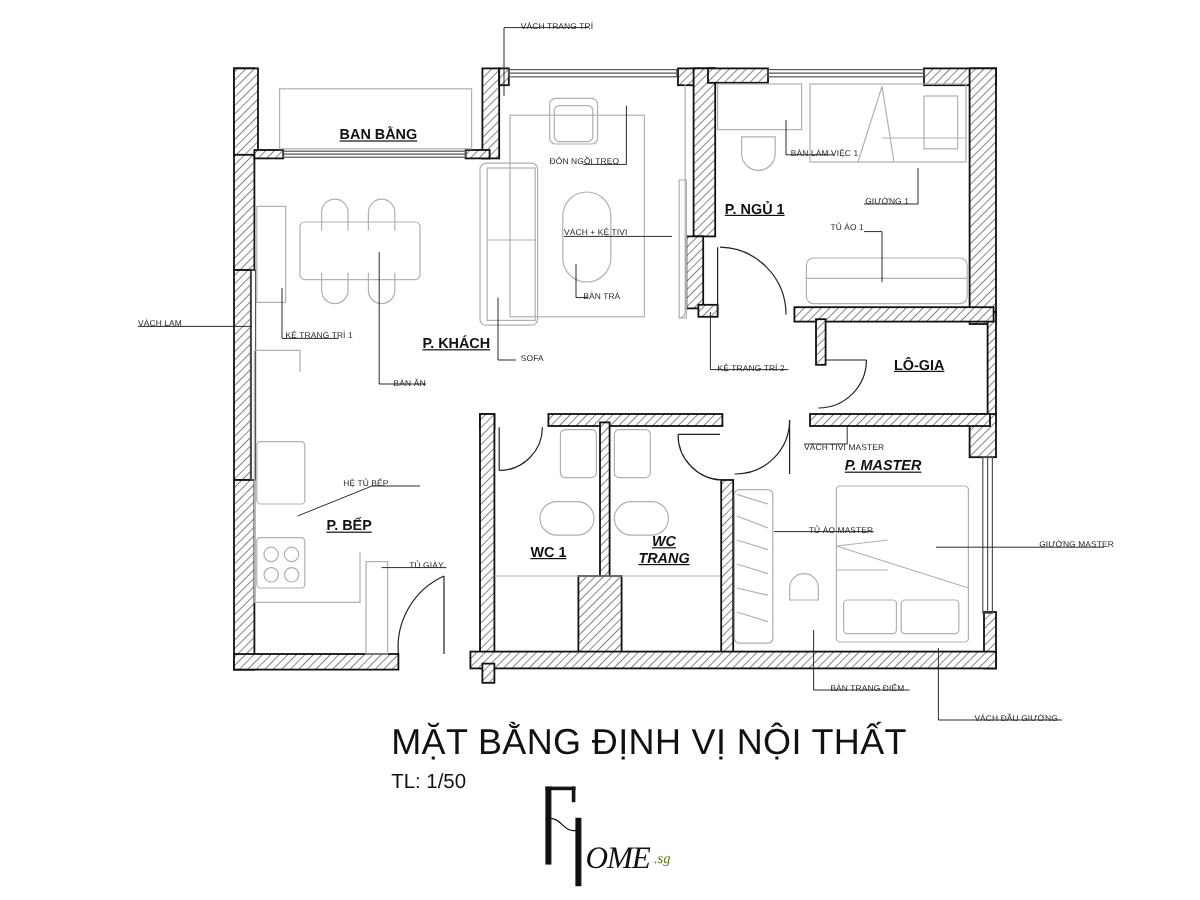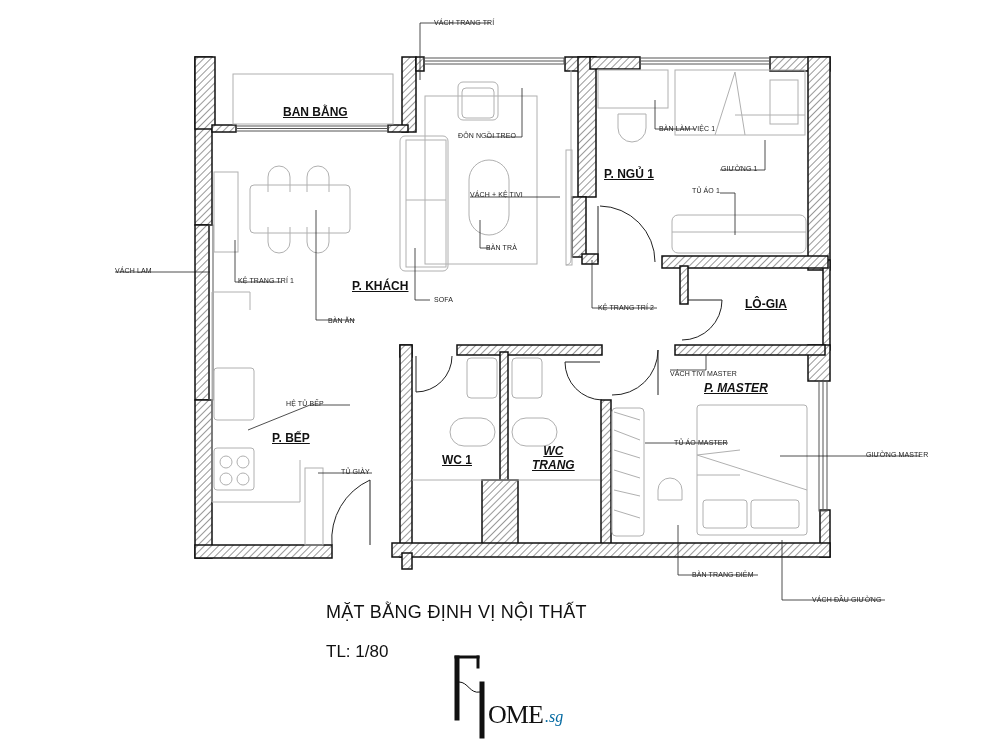--- a/index.html
+++ b/index.html
@@ -1,24 +1,24 @@
 <!DOCTYPE html>
 <html><head>
 <meta charset="utf-8">
 <style>
   html,body{margin:0;padding:0;background:#fff;}
   body{width:1000px;height:750px;position:relative;overflow:hidden;font-family:"Liberation Sans",sans-serif;}
   #plan{position:absolute;left:0;top:0;width:1000px;height:750px;}
   .room-label{position:absolute;font-family:"Liberation Sans",sans-serif;font-weight:bold;font-size:12px;text-decoration:underline;color:#111;white-space:nowrap;line-height:14px;text-align:center;}
   .note{position:absolute;font-family:"Liberation Sans",sans-serif;font-size:7px;color:#222;white-space:nowrap;letter-spacing:0.1px;line-height:9px;}
-  .title{position:absolute;left:326px;top:602px;font-family:"Liberation Sans",sans-serif;font-size:18px;color:#111;white-space:nowrap;letter-spacing:0.3px;}
+  .title{position:absolute;left:326px;top:602px;font-family:"Liberation Sans",sans-serif;font-size:30px;color:#111;white-space:nowrap;letter-spacing:0.3px;}
   .scale{position:absolute;left:326px;top:642px;font-family:"Liberation Sans",sans-serif;font-size:17px;color:#111;white-space:nowrap;}
   .logo{position:absolute;left:450px;top:652px;width:140px;height:90px;}
-  .logo-text{position:absolute;left:488px;top:700px;font-family:"Liberation Serif",serif;font-size:26px;color:#111;letter-spacing:-1px;}
-  .logo-sg{position:absolute;left:545px;top:708px;font-family:"Liberation Serif",serif;font-style:italic;font-size:16px;color:#0369a1;}
+  .logo-text{position:absolute;left:488px;top:700px;font-family:"Liberation Serif",serif;font-size:26px;color:#111;letter-spacing:-1px;font-style:italic;}
+  .logo-sg{position:absolute;left:545px;top:708px;font-family:"Liberation Serif",serif;font-style:italic;font-size:12px;color:#4d7c0f;}
 </style>
 </head>
 <body>
 
 <svg id="plan" viewBox="0 0 1000 750" xmlns="http://www.w3.org/2000/svg">
   <defs>
     <pattern id="hatch" patternUnits="userSpaceOnUse" width="5" height="5" patternTransform="rotate(45)">
       <rect width="5" height="5" fill="#fff"></rect>
       <line x1="0" y1="0" x2="0" y2="5" stroke="#333" stroke-width="1"></line>
     </pattern>
@@ -223,21 +223,21 @@
 <div class="note" style="left:598px;top:303px;">KỆ TRANG TRÍ 2</div>
 <div class="note" style="left:670px;top:369px;">VÁCH TIVI MASTER</div>
 <div class="note" style="left:286px;top:399px;">HỆ TỦ BẾP</div>
 <div class="note" style="left:341px;top:467px;">TỦ GIÀY</div>
 <div class="note" style="left:674px;top:438px;">TỦ ÁO MASTER</div>
 <div class="note" style="left:866px;top:450px;">GIƯỜNG MASTER</div>
 <div class="note" style="left:692px;top:570px;">BÀN TRANG ĐIỂM</div>
 <div class="note" style="left:812px;top:595px;">VÁCH ĐẦU GIƯỜNG</div>
 
 <div class="title">MẶT BẰNG ĐỊNH VỊ NỘI THẤT</div>
-<div class="scale">TL: 1/80</div>
+<div class="scale">TL: 1/50</div>
 
 <svg class="logo" viewBox="0 0 140 90" xmlns="http://www.w3.org/2000/svg">
   <g stroke="#111" fill="#111">
     <rect x="5" y="4" width="4" height="64"></rect>
     <rect x="5" y="4" width="24" height="2"></rect>
     <rect x="27" y="4" width="2" height="12"></rect>
     <rect x="30" y="30" width="4" height="56"></rect>
     <path d="M9 30 C18 30 20 42 30 40" fill="none" stroke-width="1"></path>
   </g>
 </svg>

